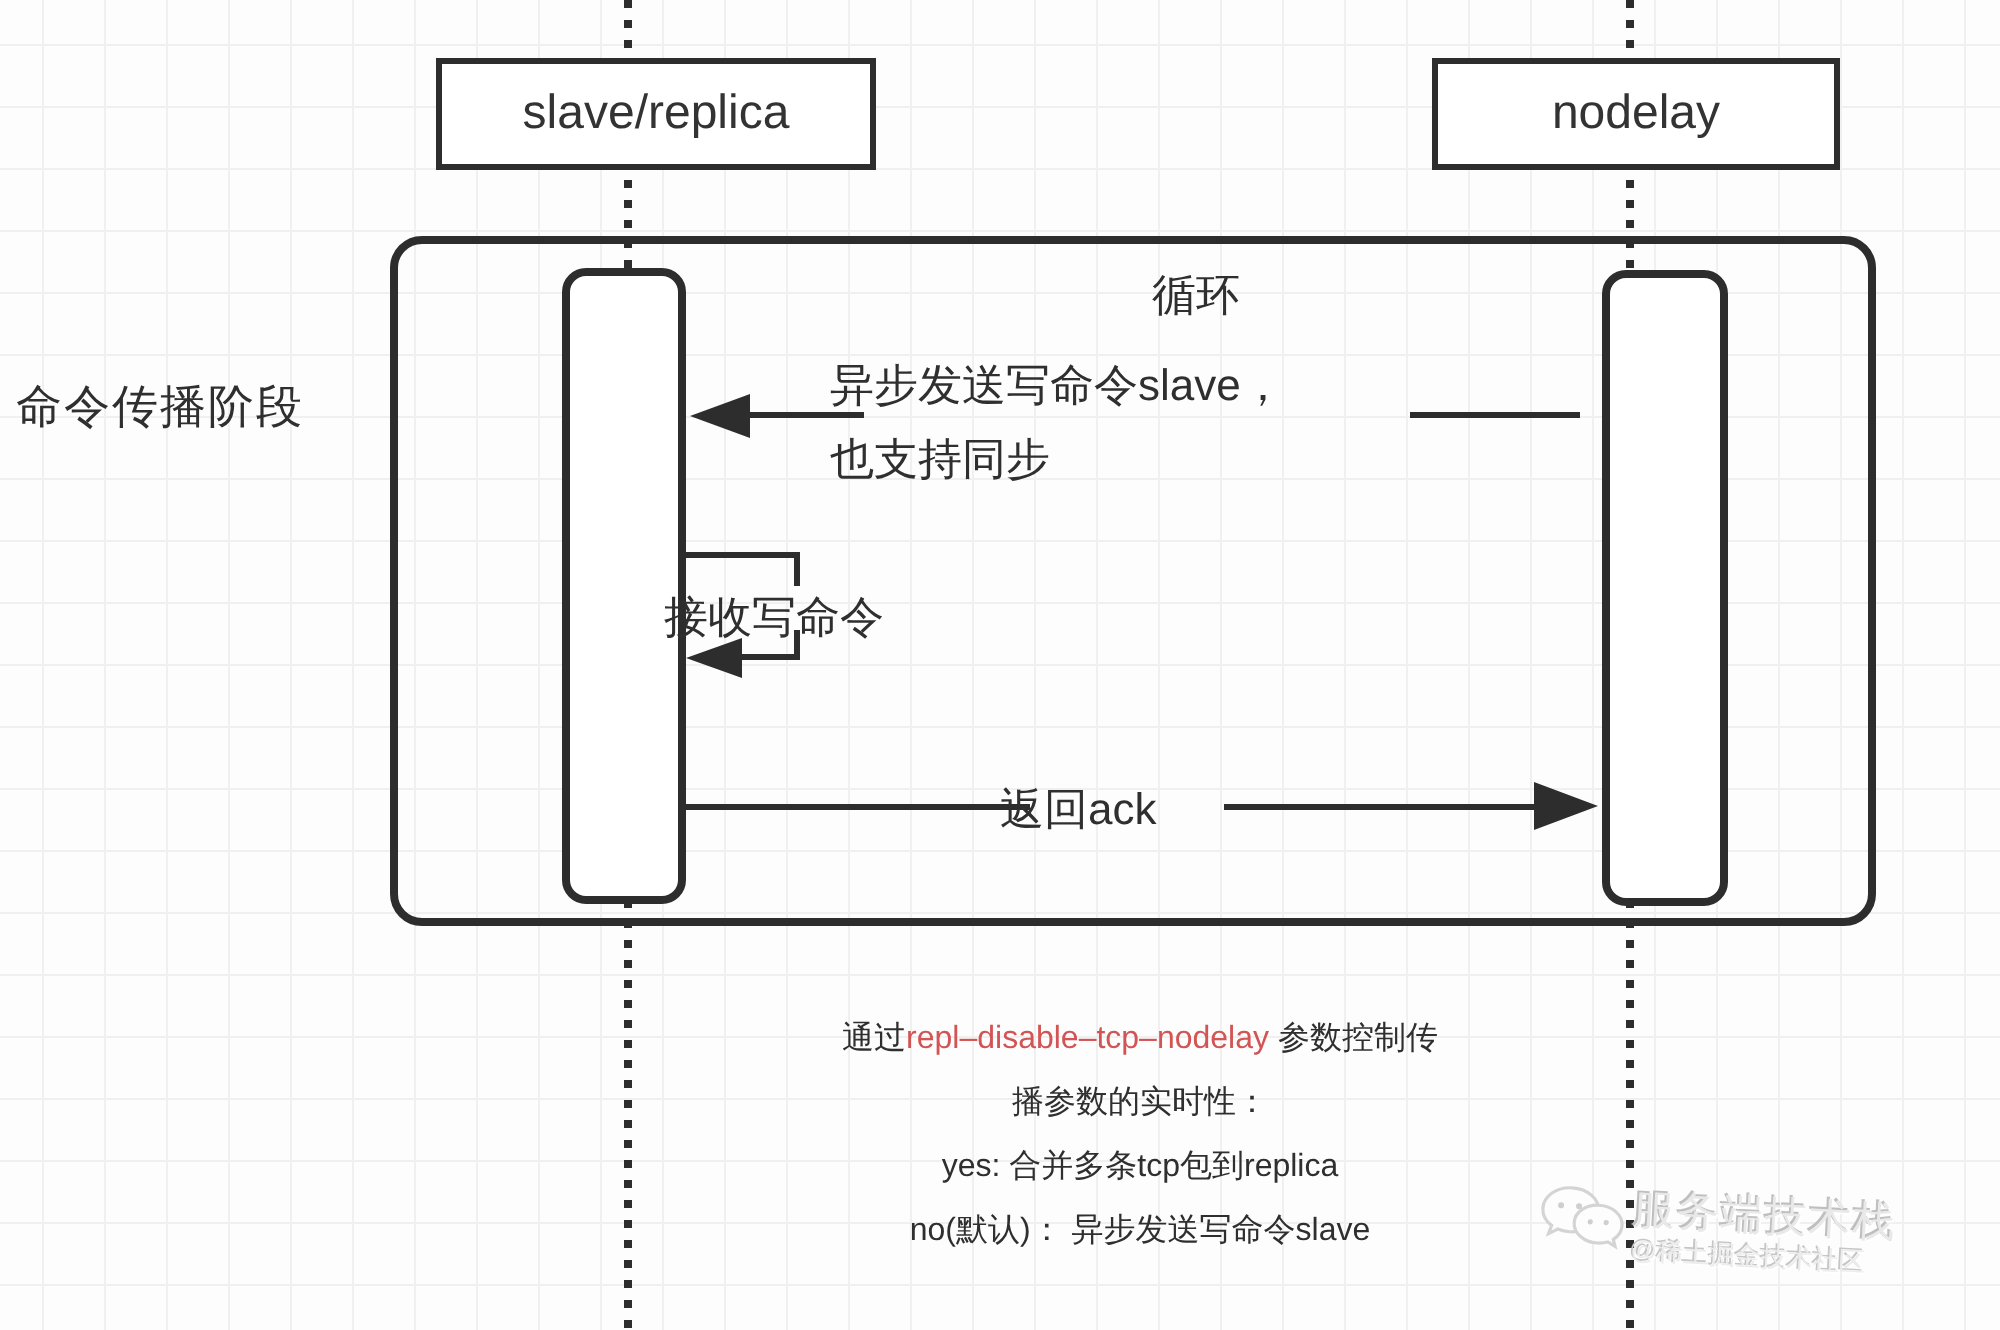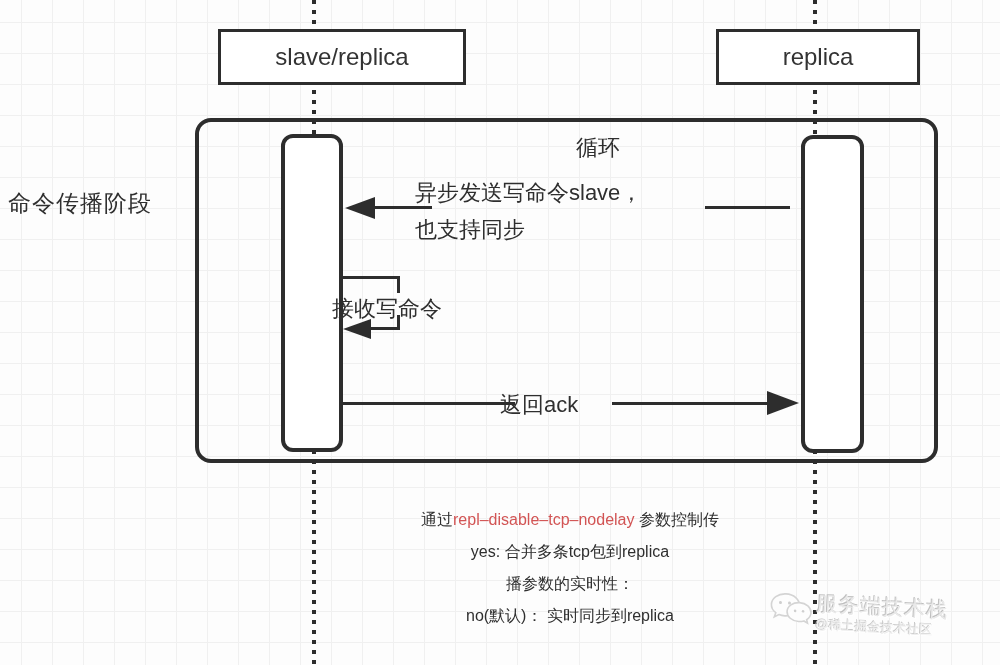--- a/index.html
+++ b/index.html
@@ -65,25 +65,25 @@
   }
 </style>
 </head>
 <body>
 
 <div class="stage">
 
   <div class="lifeline" style="left:312px;"></div>
   <div class="lifeline" style="left:813px;"></div>
 
-  <div class="actor-box" style="left:218px; top:29px; width:248px; height:56px;">
+  <div class="actor-box" style="left:218px; top:29px; width:220px; height:56px;">
     <span>slave/replica</span>
   </div>
   <div class="actor-box" style="left:716px; top:29px; width:204px; height:56px;">
-    <span>replica</span>
+    <span>nodelay</span>
   </div>
 
   <div class="phase-label">命令传播阶段</div>
 
   <div class="frame"></div>
   <div class="loop-label">循环</div>
 
   <div class="activation" style="left:281px; top:134px; width:62px; height:318px;"></div>
   <div class="activation" style="left:801px; top:135px; width:63px; height:318px;"></div>
 
@@ -100,23 +100,23 @@
   <div class="hline" style="left:368px; top:327px; width:32px;"></div>
   <div class="arrowhead ah-left-sm" style="left:343px; top:319px;"></div>
 
   <div class="hline" style="left:343px; top:402px; width:172px;"></div>
   <div class="msg-text" style="left:500px; top:390px; width:128px;">返回ack</div>
   <div class="hline" style="left:612px; top:402px; width:158px;"></div>
   <div class="arrowhead ah-right" style="left:767px; top:391px;"></div>
 
   <div class="note">
     <div><span>通过</span><span class="param" style="color:#d25454;">repl–disable–tcp–nodelay</span><span> 参数控制传</span></div>
+    <div>播参数的实时性：</div>
     <div>yes: 合并多条tcp包到replica</div>
-    <div>播参数的实时性：</div>
-    <div>no(默认)： 实时同步到replica</div>
+    <div>no(默认)： 异步发送写命令slave</div>
   </div>
 
   <div class="watermark">
     <span>
       <svg width="44" height="40" viewBox="0 0 44 40">
         <g fill="none" stroke="#d4d4d4" stroke-width="1.6">
           <path d="M17 6 C9 6 3 11 3 17 c0 3.4 1.8 6.3 4.8 8.3 L6.5 29.5 11 27 c1.8 .6 3.9 1 6 1 8 0 14 -5 14 -11 S25 6 17 6 Z" fill="#fdfdfd"></path>
           <path d="M31 14 c6.6 0 12 4.2 12 9.6 c0 2.9-1.6 5.4-4 7.1 l1 3.4 -3.7-2 c-1.6 .5-3.4 .8-5.3 .8 c-6.6 0-12-4.2-12-9.6 S24.4 14 31 14 Z" fill="#fdfdfd"></path>
         </g>
         <g fill="#cfcfcf">

